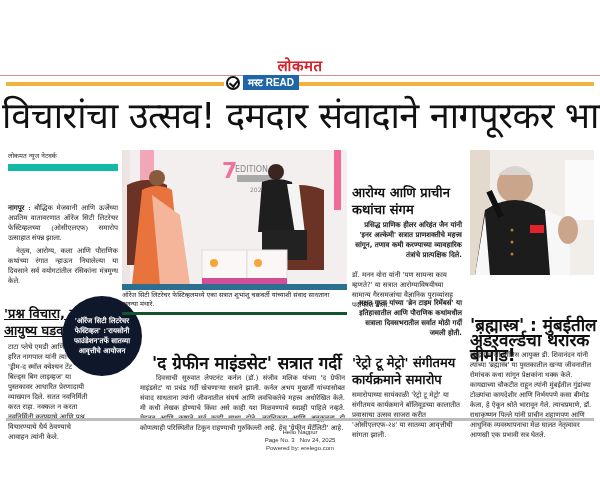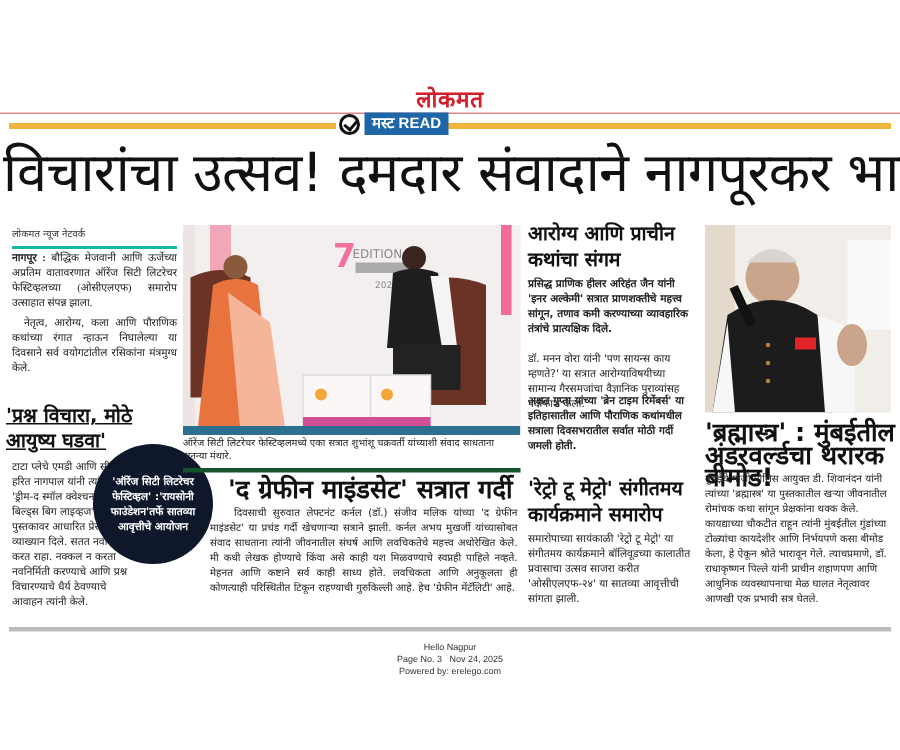--- a/index.html
+++ b/index.html
@@ -11,24 +11,24 @@
   .red-rule { position:absolute; left:0; top:75px; width:600px; height:1px; background:#d98a8a; }
   .yellow-rule-l { position:absolute; left:6px; top:82px; width:218px; height:4px; background:#f0b43c; }
   .yellow-rule-r { position:absolute; left:298px; top:82px; width:296px; height:4px; background:#f0b43c; }
   .must-read { position:absolute; left:226px; top:75px; height:15px; display:flex; align-items:center; gap:3px; }
   .check-box { width:14px; height:14px; border:2.5px solid #111; border-radius:50%; position:relative; background:#fff; }
   .check-box::after { content:""; position:absolute; left:3px; top:0px; width:4px; height:7px; border-right:2.5px solid #111; border-bottom:2.5px solid #111; transform:rotate(40deg); }
   .mr-badge { background:#1f66a8; color:#fff; font-family:"Liberation Sans", sans-serif; font-weight:bold; font-size:10px; padding:1px 5px; line-height:13px; }
 
   .headline { position:absolute; left:2px; top:94px; width:590px; font-family:"DejaVu Sans", sans-serif; font-size:36px; line-height:44px; color:#111; white-space:nowrap; letter-spacing:-0.5px; }
 
-  .col { position:absolute; font-size:7px; line-height:10px; color:#222; }
-  .byline { position:absolute; left:8px; top:151px; width:110px; font-size:6.5px; color:#333; padding-bottom:4px; border-bottom:2px solid #14b8a6; }
+  .col { position:absolute; font-size:7px; line-height:10px; color:#222;margin-top:36px; }
+  .byline { position:absolute; left:8px; top:151px; width:110px; font-size:6.5px; color:#333; padding-bottom:4px; border-bottom:7px solid #14b8a6; }
   .body-txt { text-align:justify; }
-  .b { font-weight:bold; }
+  .b { font-weight:bold;text-align:right; }
   .subhead { font-weight:bold; font-size:13px; line-height:17px; color:#111; }
   .subhead-sm { font-weight:bold; font-size:17px; line-height:15px; color:#111; }
 
   .photo-main { position:absolute; left:122px; top:150px; width:225px; height:140px; overflow:hidden; background:#f4f1ef; }
   .photo-right { position:absolute; left:470px; top:150px; width:124px; height:125px; overflow:hidden; background:#efece7; }
   .caption-main { position:absolute; left:122px; top:291px; width:225px; font-size:6.5px; line-height:9px; color:#222; padding-bottom:3px; border-bottom:3px solid #14532d; }
 
   .circle { position:absolute; left:62px; top:296px; width:80px; height:80px; border-radius:50%; background:#0f172a; color:#fff; font-weight:bold; font-size:7px; line-height:10px; text-align:center; display:flex; align-items:center; justify-content:center; padding:6px; }
 
   .bottom-rule { position:absolute; left:6px; top:418px; width:588px; height:3px; background:#bdbdbd; }

